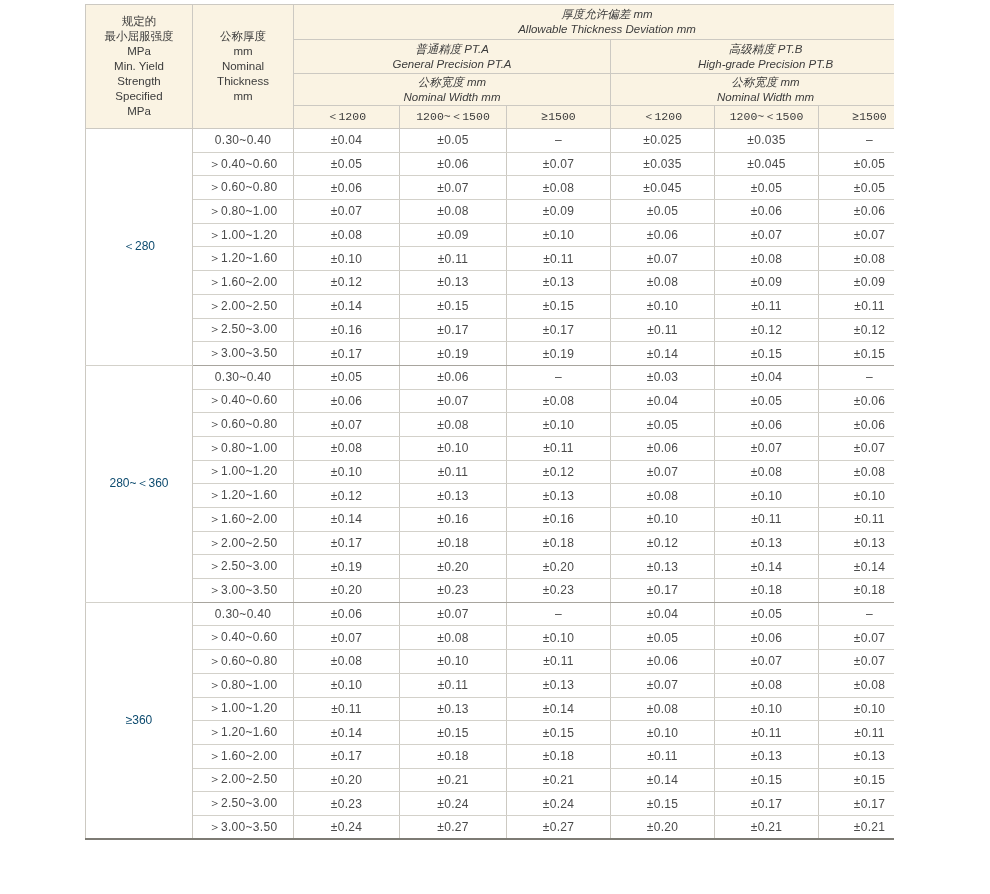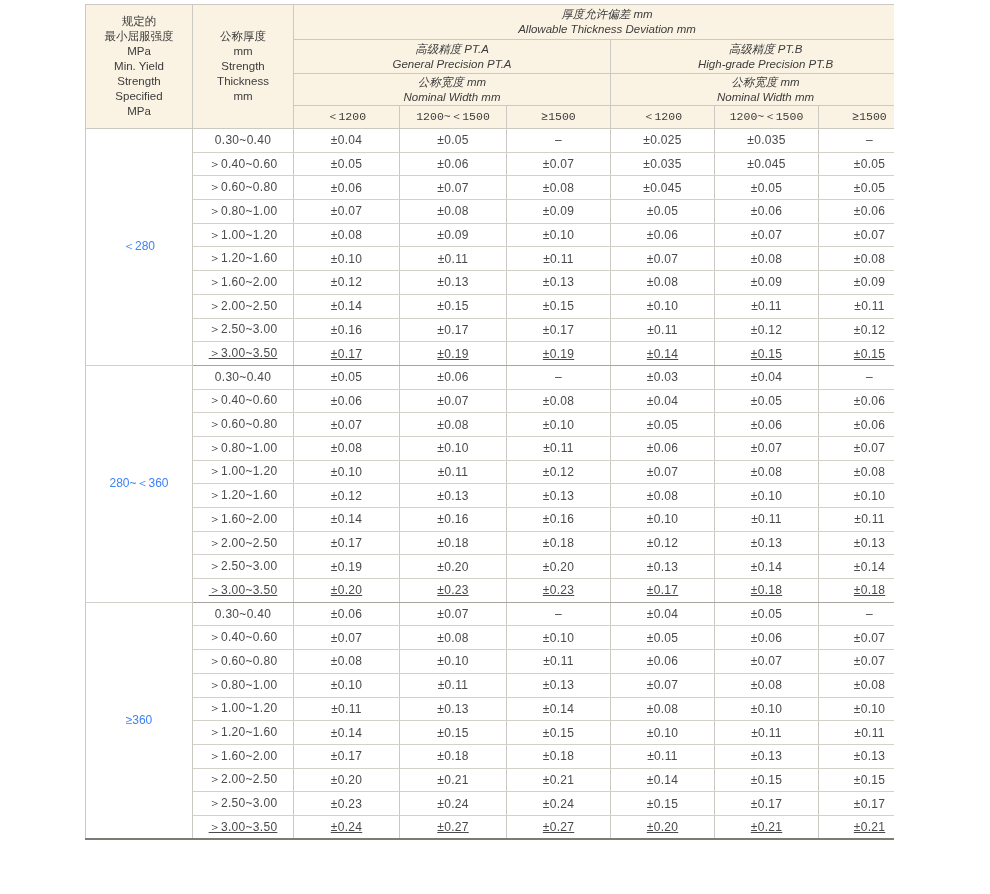--- a/index.html
+++ b/index.html
@@ -35,22 +35,22 @@
   td.hc-span { font-size: 11.5px; font-style: italic; }
 
   
   tbody td {
     background: #ffffff;
     font-size: 12px; height: 23.7px;
     border-left: 1px solid #ccc9c2; border-right: 1px solid #ccc9c2;
     border-bottom: 1px solid #d3d1ca;
     color: #4a4a4a;
   }
-  tbody tr.group-end td { border-bottom: 1px solid #a8a59e; text-decoration: underline; }
-  tbody td.group-label { font-size: 12px; color: #3b82f6; }
+  tbody tr.group-end td { border-bottom: 1px solid #a8a59e; }
+  tbody td.group-label { font-size: 12px; color: #0c4a6e; }
   tbody td.thick { letter-spacing: 0.3px; margin-top: 12px; }
   tbody td.val { letter-spacing: 0.3px; }
 </style>
 </head>
 <body>
 
 <div class="page">
   <table class="tol">
     <colgroup>
       <col style="width:107px">
@@ -66,28 +66,28 @@
       <tr class="hr1">
         <td rowspan="4">规定的
 最小屈服强度
 MPa
 Min. Yield
 Strength
 Specified
 MPa</td>
         <td rowspan="4">公称厚度
 mm
-Strength
+Nominal
 Thickness
 mm</td>
         <td colspan="6" class="hc-span">厚度允许偏差  mm
 Allowable Thickness Deviation mm</td>
       </tr>
       <tr class="hr2">
-        <td colspan="3" class="hc-span">高级精度  PT.A
+        <td colspan="3" class="hc-span">普通精度  PT.A
 General Precision PT.A</td>
         <td colspan="3" class="hc-span">高级精度  PT.B
 High-grade Precision PT.B</td>
       </tr>
       <tr class="hr3">
         <td colspan="3" class="hc-span">公称宽度  mm
 Nominal Width mm</td>
         <td colspan="3" class="hc-span">公称宽度  mm
 Nominal Width mm</td>
       </tr>

